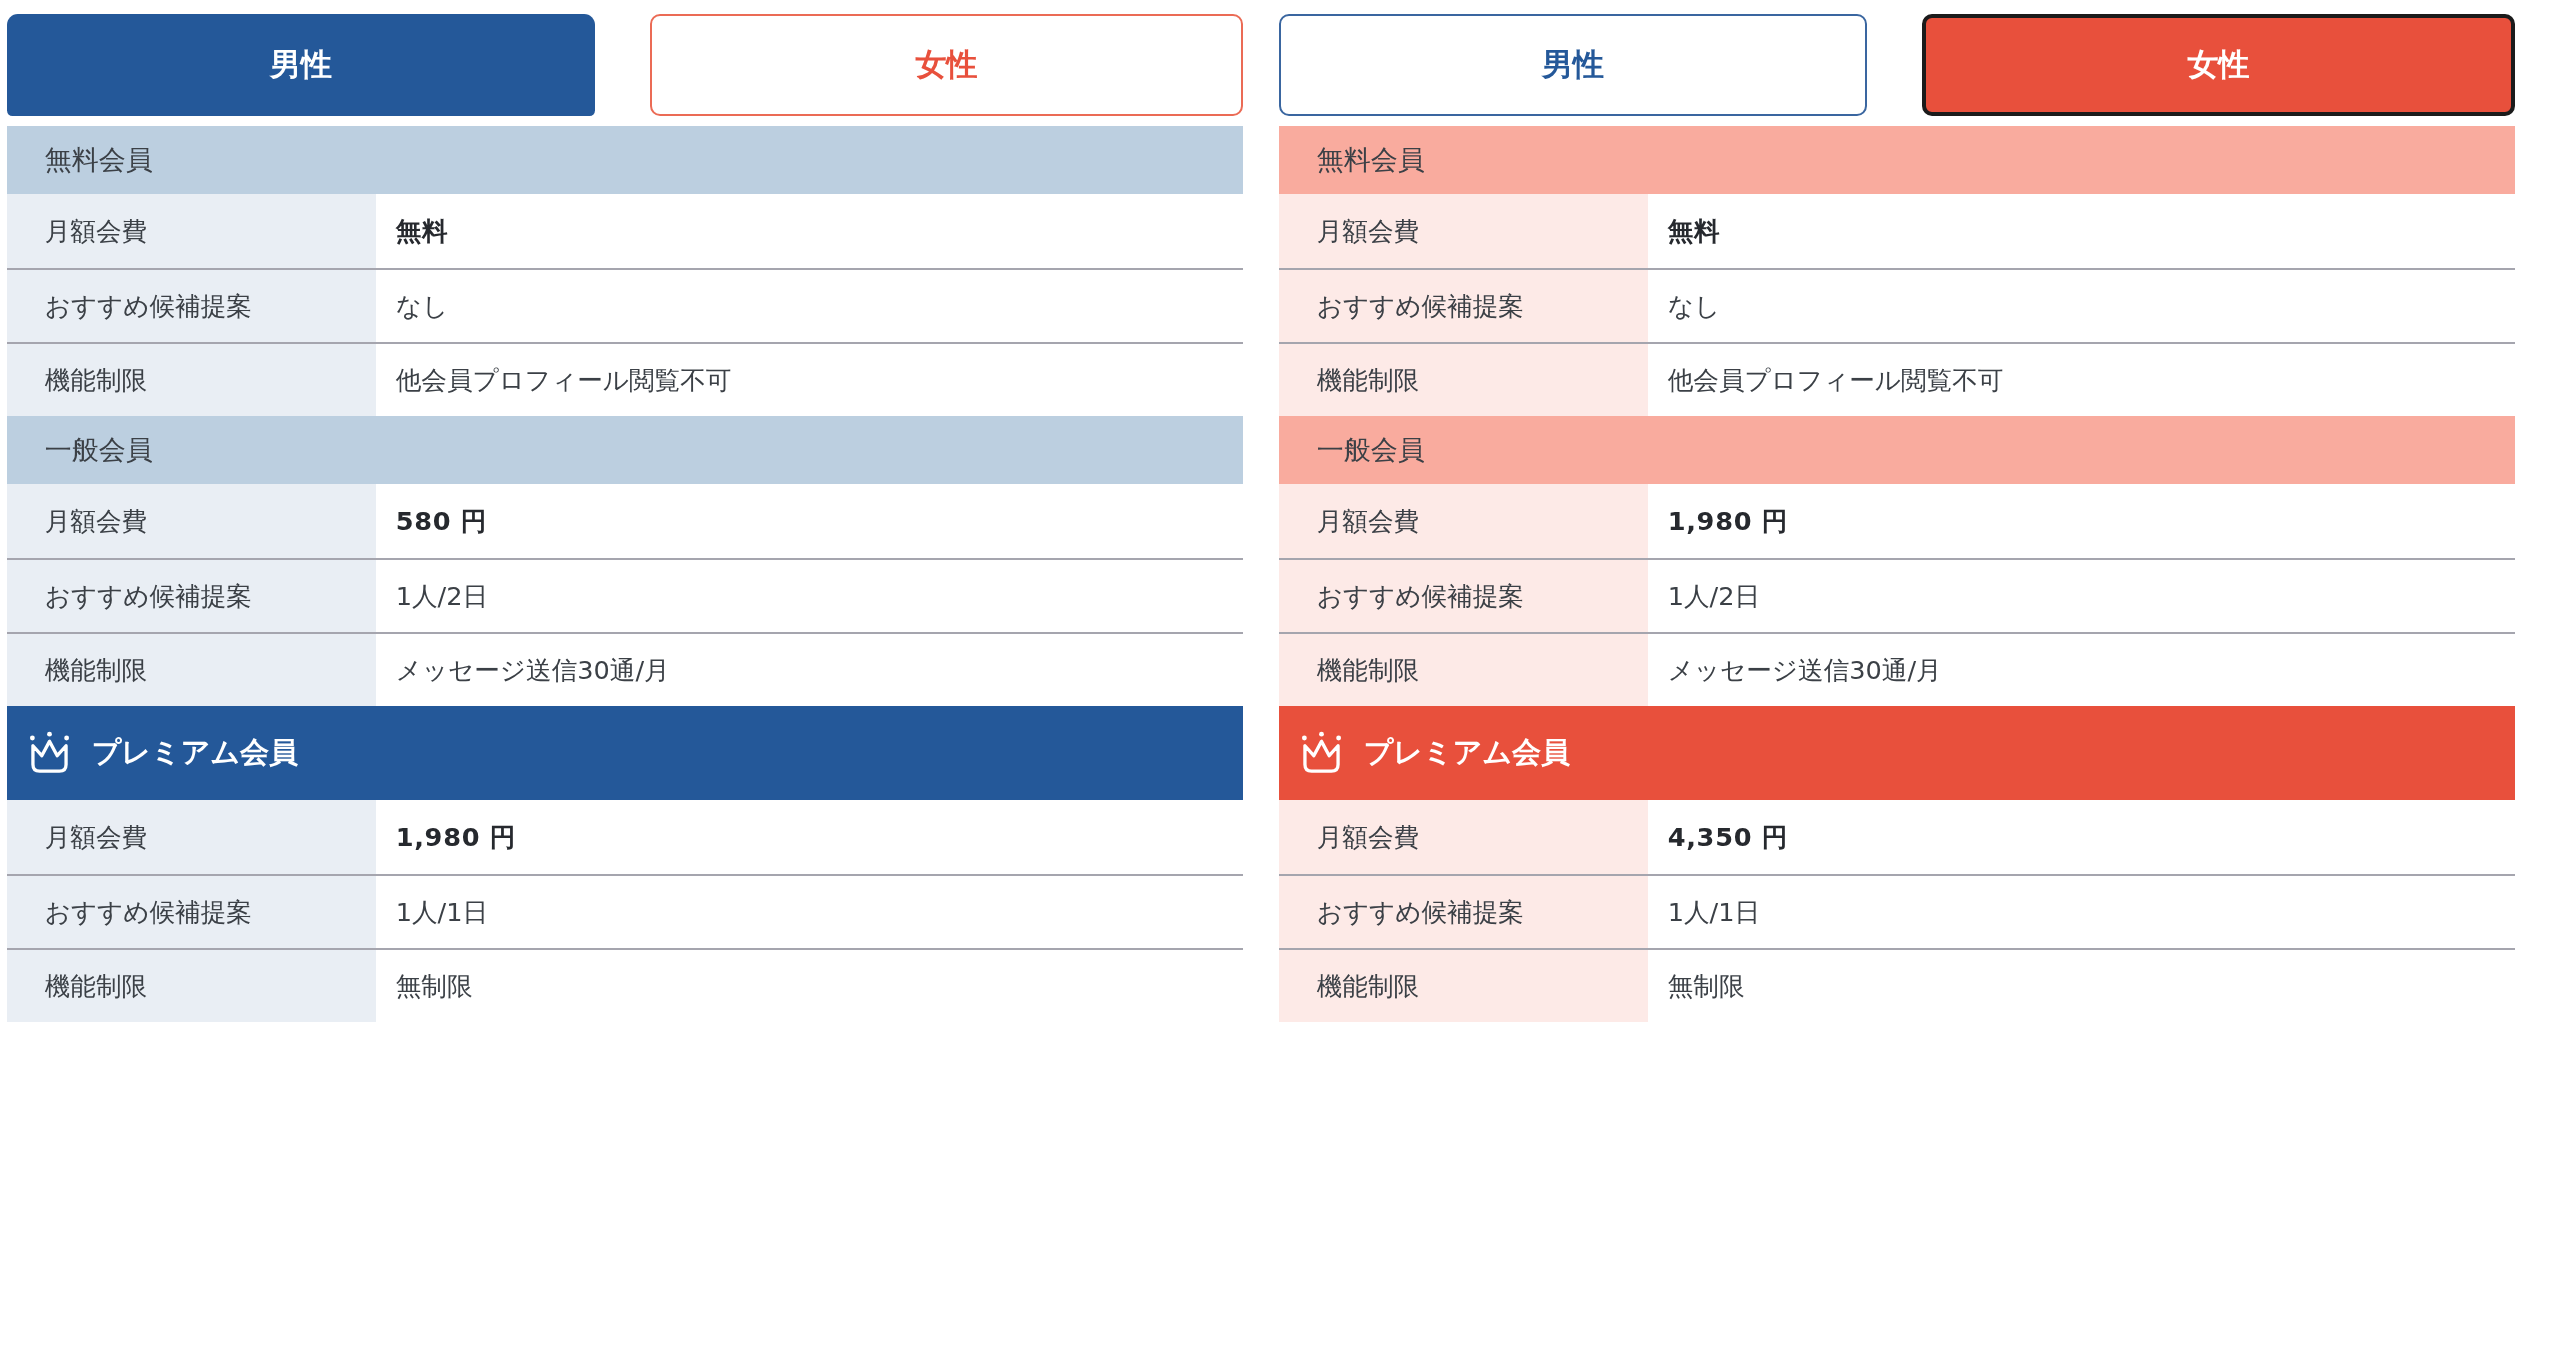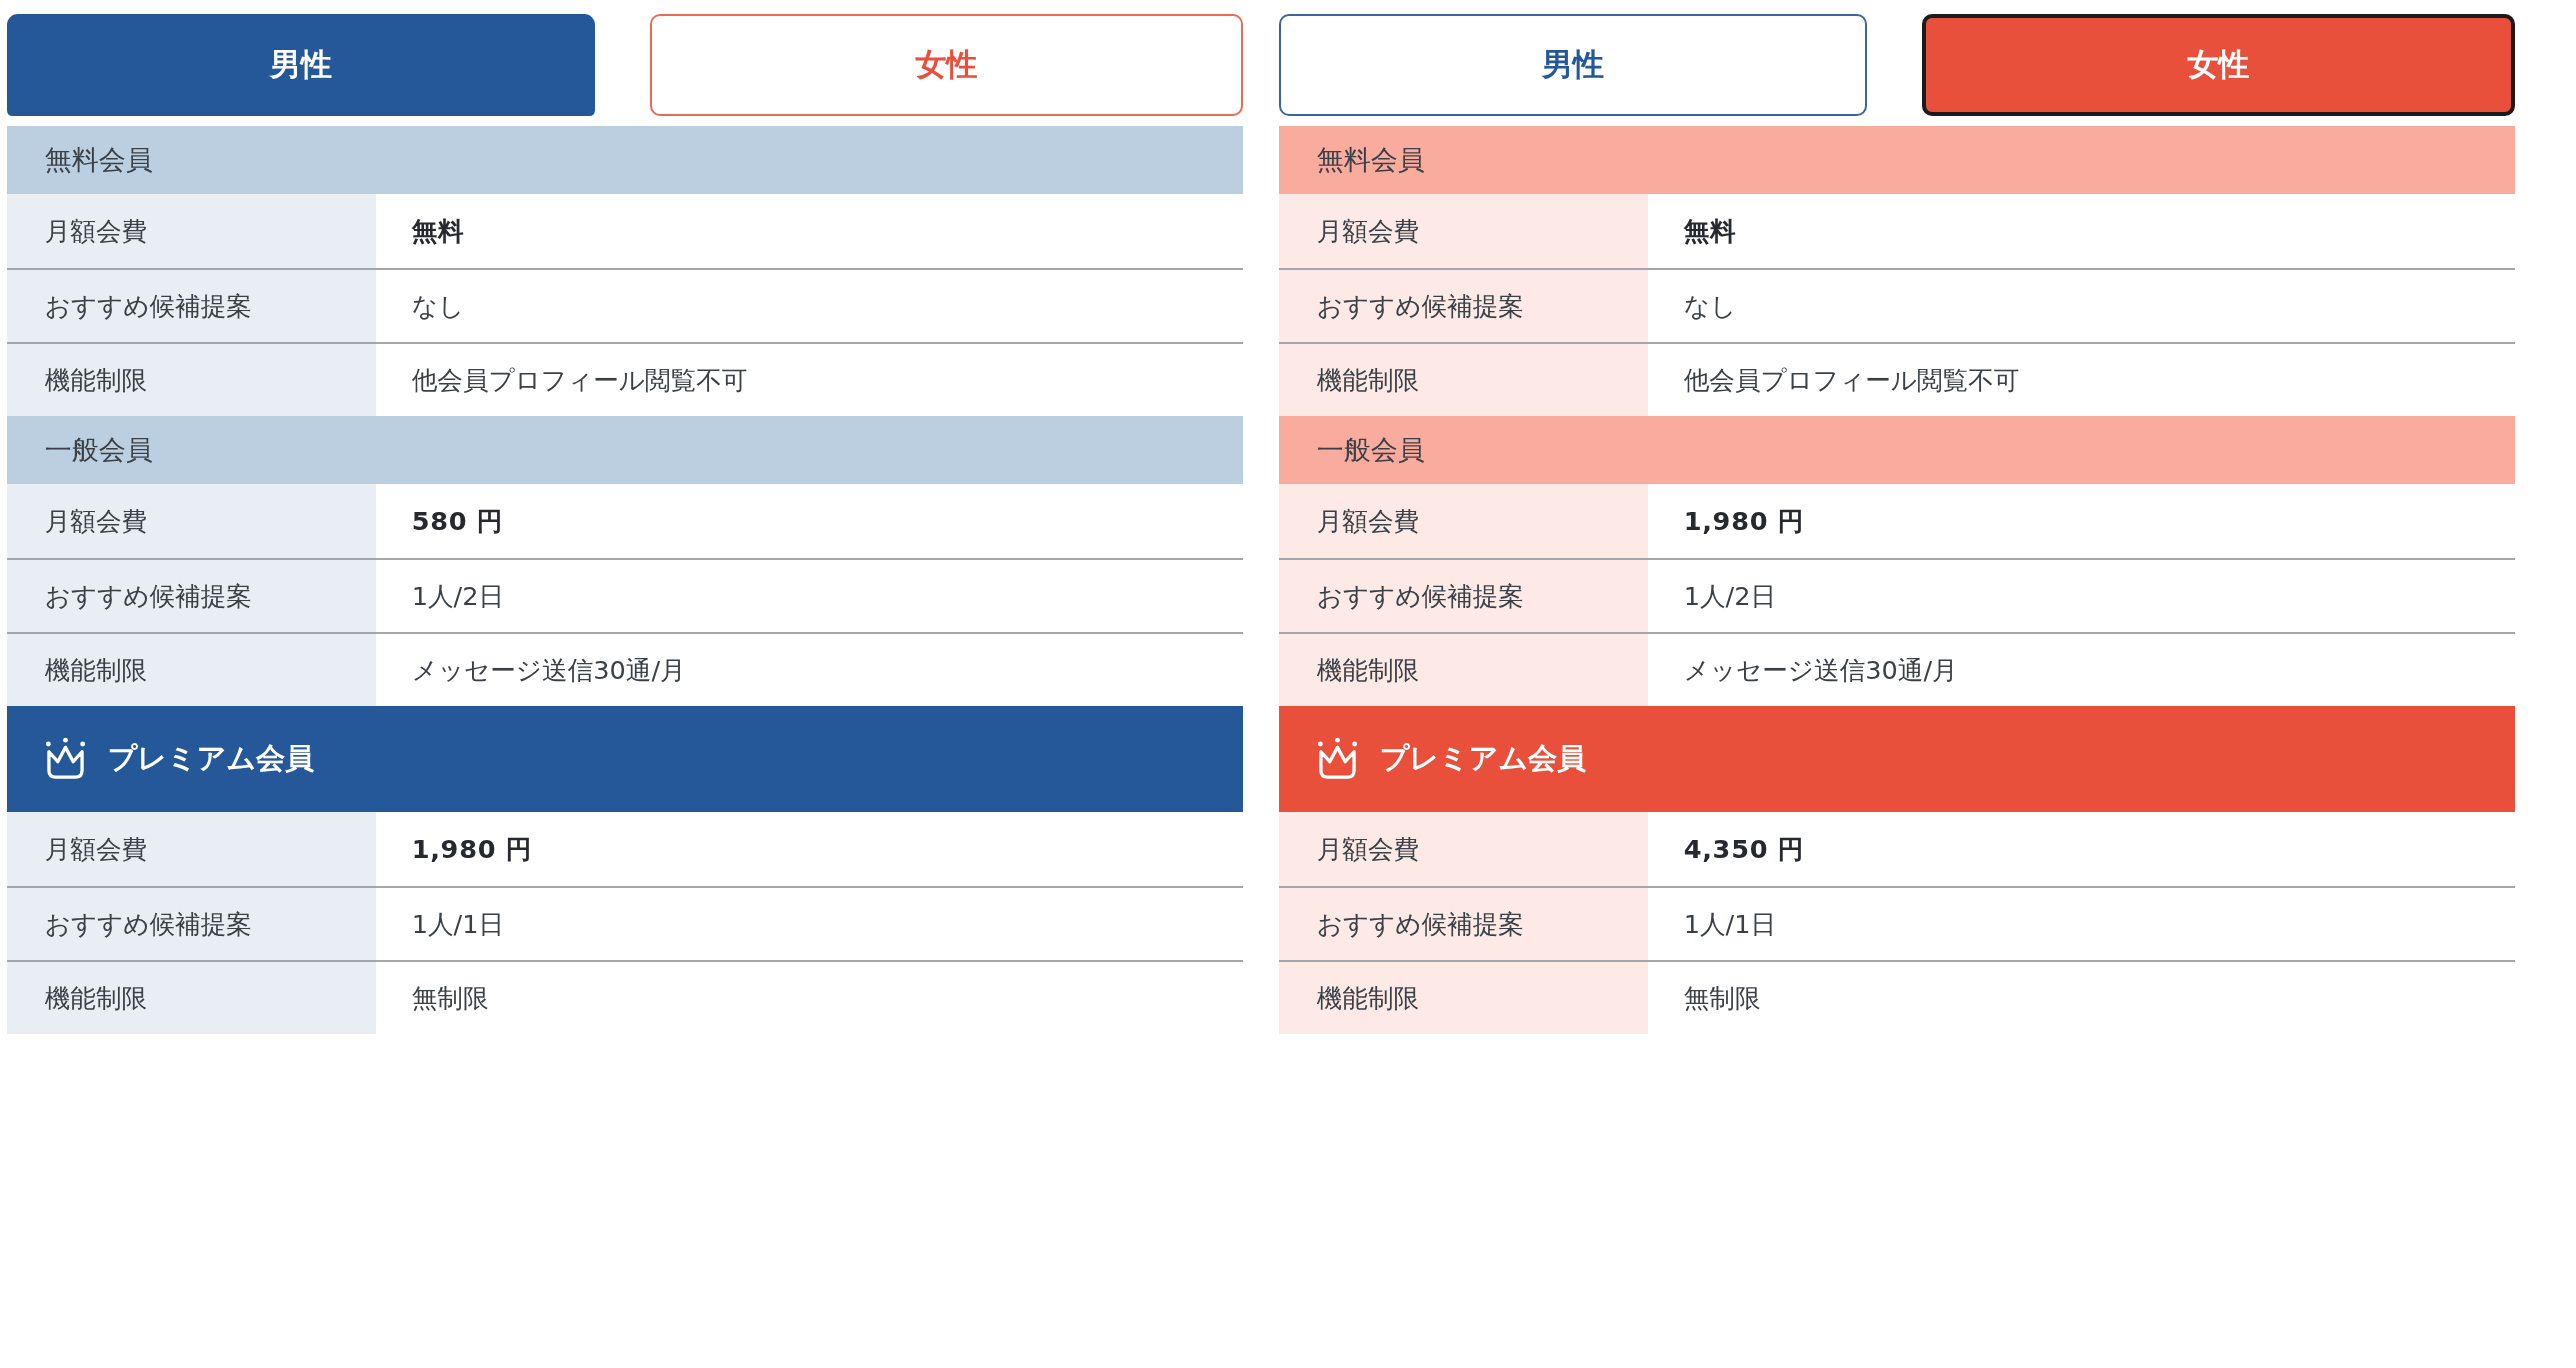--- a/index.html
+++ b/index.html
@@ -34,43 +34,43 @@
   
   .section-bar {
     height: 68px;
     display: flex; align-items: center;
     padding-left: 38px;
     font-size: 27px;
   }
   .section-bar.blue-tint   { background: #BCCFE0; }
   .section-bar.salmon-tint { background: #F9AB9E; }
   .section-bar.premium {
-    height: 106px;
+    height: 94px;
     color: #ffffff; font-weight: bold; font-size: 29px;
-    gap: 16px; padding-left: 32px;
+    gap: 16px; padding-left: 16px;
   }
   .section-bar.premium.blue-bg { background: #245899; }
   .section-bar.premium.red-bg  { background: #E8503C; }
   .crown { width: 53px; height: 53px; flex: none; }
 
   
   .row { display: flex; height: 74px; }
   .row + .row { border-top: 2px solid #A5A5AE; }
   .cell-label {
     width: 369px; flex: none;
     display: flex; align-items: center;
     padding-left: 38px;
     font-size: 25.6px;
   }
   .cell-label.blue-cell { background: #E9EEF4; }
   .cell-label.pink-cell { background: #FDEAE7; }
   .cell-value {
     flex: 1;
     display: flex; align-items: center;
-    padding-left: 36px;
+    padding-left: 20px;
     font-size: 25.6px;
     background: #ffffff;
   }
   .cell-value.em { font-weight: bold; color: #26292E; letter-spacing: 0.7px; }
 </style>
 </head>
 <body>
 
 <div class="page">
 

